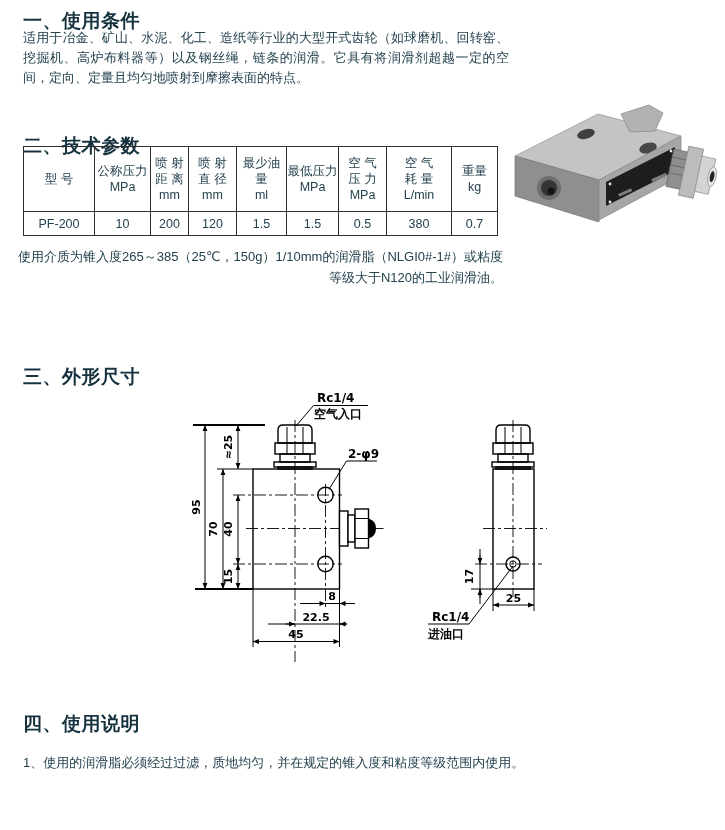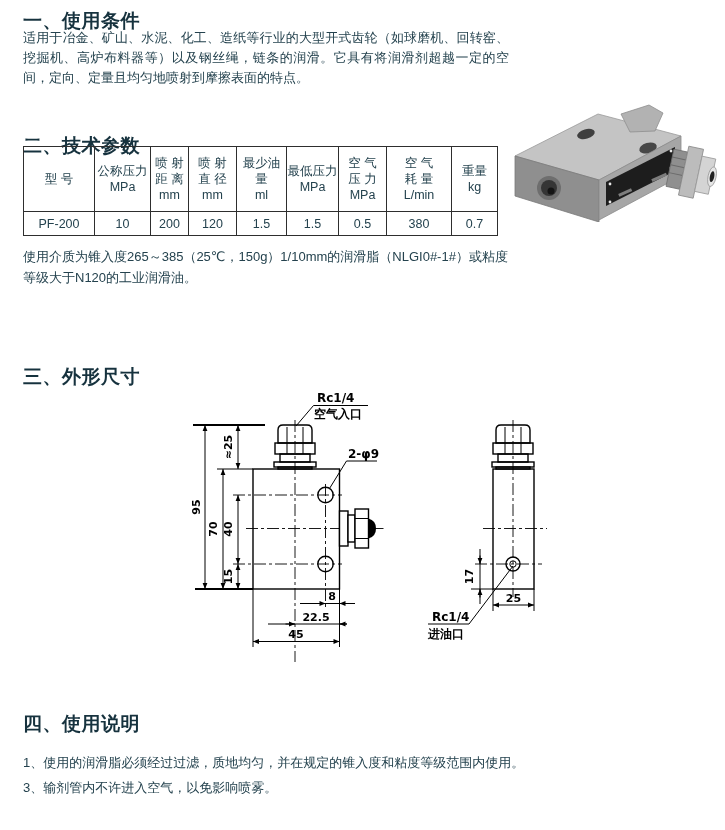--- a/index.html
+++ b/index.html
@@ -134,21 +134,21 @@
     <line x1="166" y1="64" x2="180" y2="64" stroke="#6a6a6a" stroke-width="1"></line>
     <line x1="166" y1="72" x2="180" y2="72" stroke="#6a6a6a" stroke-width="1"></line>
     <line x1="166" y1="80" x2="180" y2="80" stroke="#6a6a6a" stroke-width="1"></line>
     <rect x="180" y="50" width="15" height="50" fill="#bcbcbc" stroke="#8a8a8a" stroke-width="0.8"></rect>
     <rect x="195" y="57" width="14" height="36" fill="#d4d4d4" stroke="#9a9a9a" stroke-width="0.8"></rect>
     <ellipse cx="209" cy="75" rx="4" ry="10" fill="#e6e6e6" stroke="#9a9a9a" stroke-width="0.8"></ellipse>
     <ellipse cx="209" cy="75" rx="2.2" ry="5.5" fill="#222222"></ellipse>
   </g>
 </svg>
 
-<div class="abs note" style="left:23px;top:246px;width:492px;">使用介质为锥入度265～385（25℃，150g）1/10mm的润滑脂（NLGI0#-1#）或粘度等级大于N120的工业润滑油。</div>
+<div class="abs note" style="left:11px;top:246px;width:492px;text-align:right;">使用介质为锥入度265～385（25℃，150g）1/10mm的润滑脂（NLGI0#-1#）或粘度等级大于N120的工业润滑油。</div>
 
 <div class="abs heading" style="left:23px;top:364px;">三、外形尺寸</div>
 
 <svg class="abs" style="left:170px;top:385px;" width="480" height="300" viewBox="0 0 480 300">
   <defs>
     <marker id="arr" viewBox="0 0 10 10" refX="10" refY="5" markerWidth="8" markerHeight="6" orient="auto-start-reverse">
       <path d="M0,1 L10,5 L0,9 Z" fill="#000"></path>
     </marker>
   </defs>
 
@@ -251,14 +251,13 @@
 
     <path class="dl" d="M343,181 L299,239 H258"></path>
     <text class="lbl" x="262" y="235.5">Rc1/4</text>
     <text class="lbl" x="258" y="252.5">进油口</text>
   </g>
 </svg>
 
 <div class="abs heading" style="left:23px;top:711px;">四、使用说明</div>
 <div class="abs items" style="left:23px;top:751px;width:560px;">
   <div>1、使用的润滑脂必须经过过滤，质地均匀，并在规定的锥入度和粘度等级范围内使用。</div>
-  <div>3、输剂管内不许进入空气，以免影响喷雾。</div>
 </div>
 
 </body></html>

